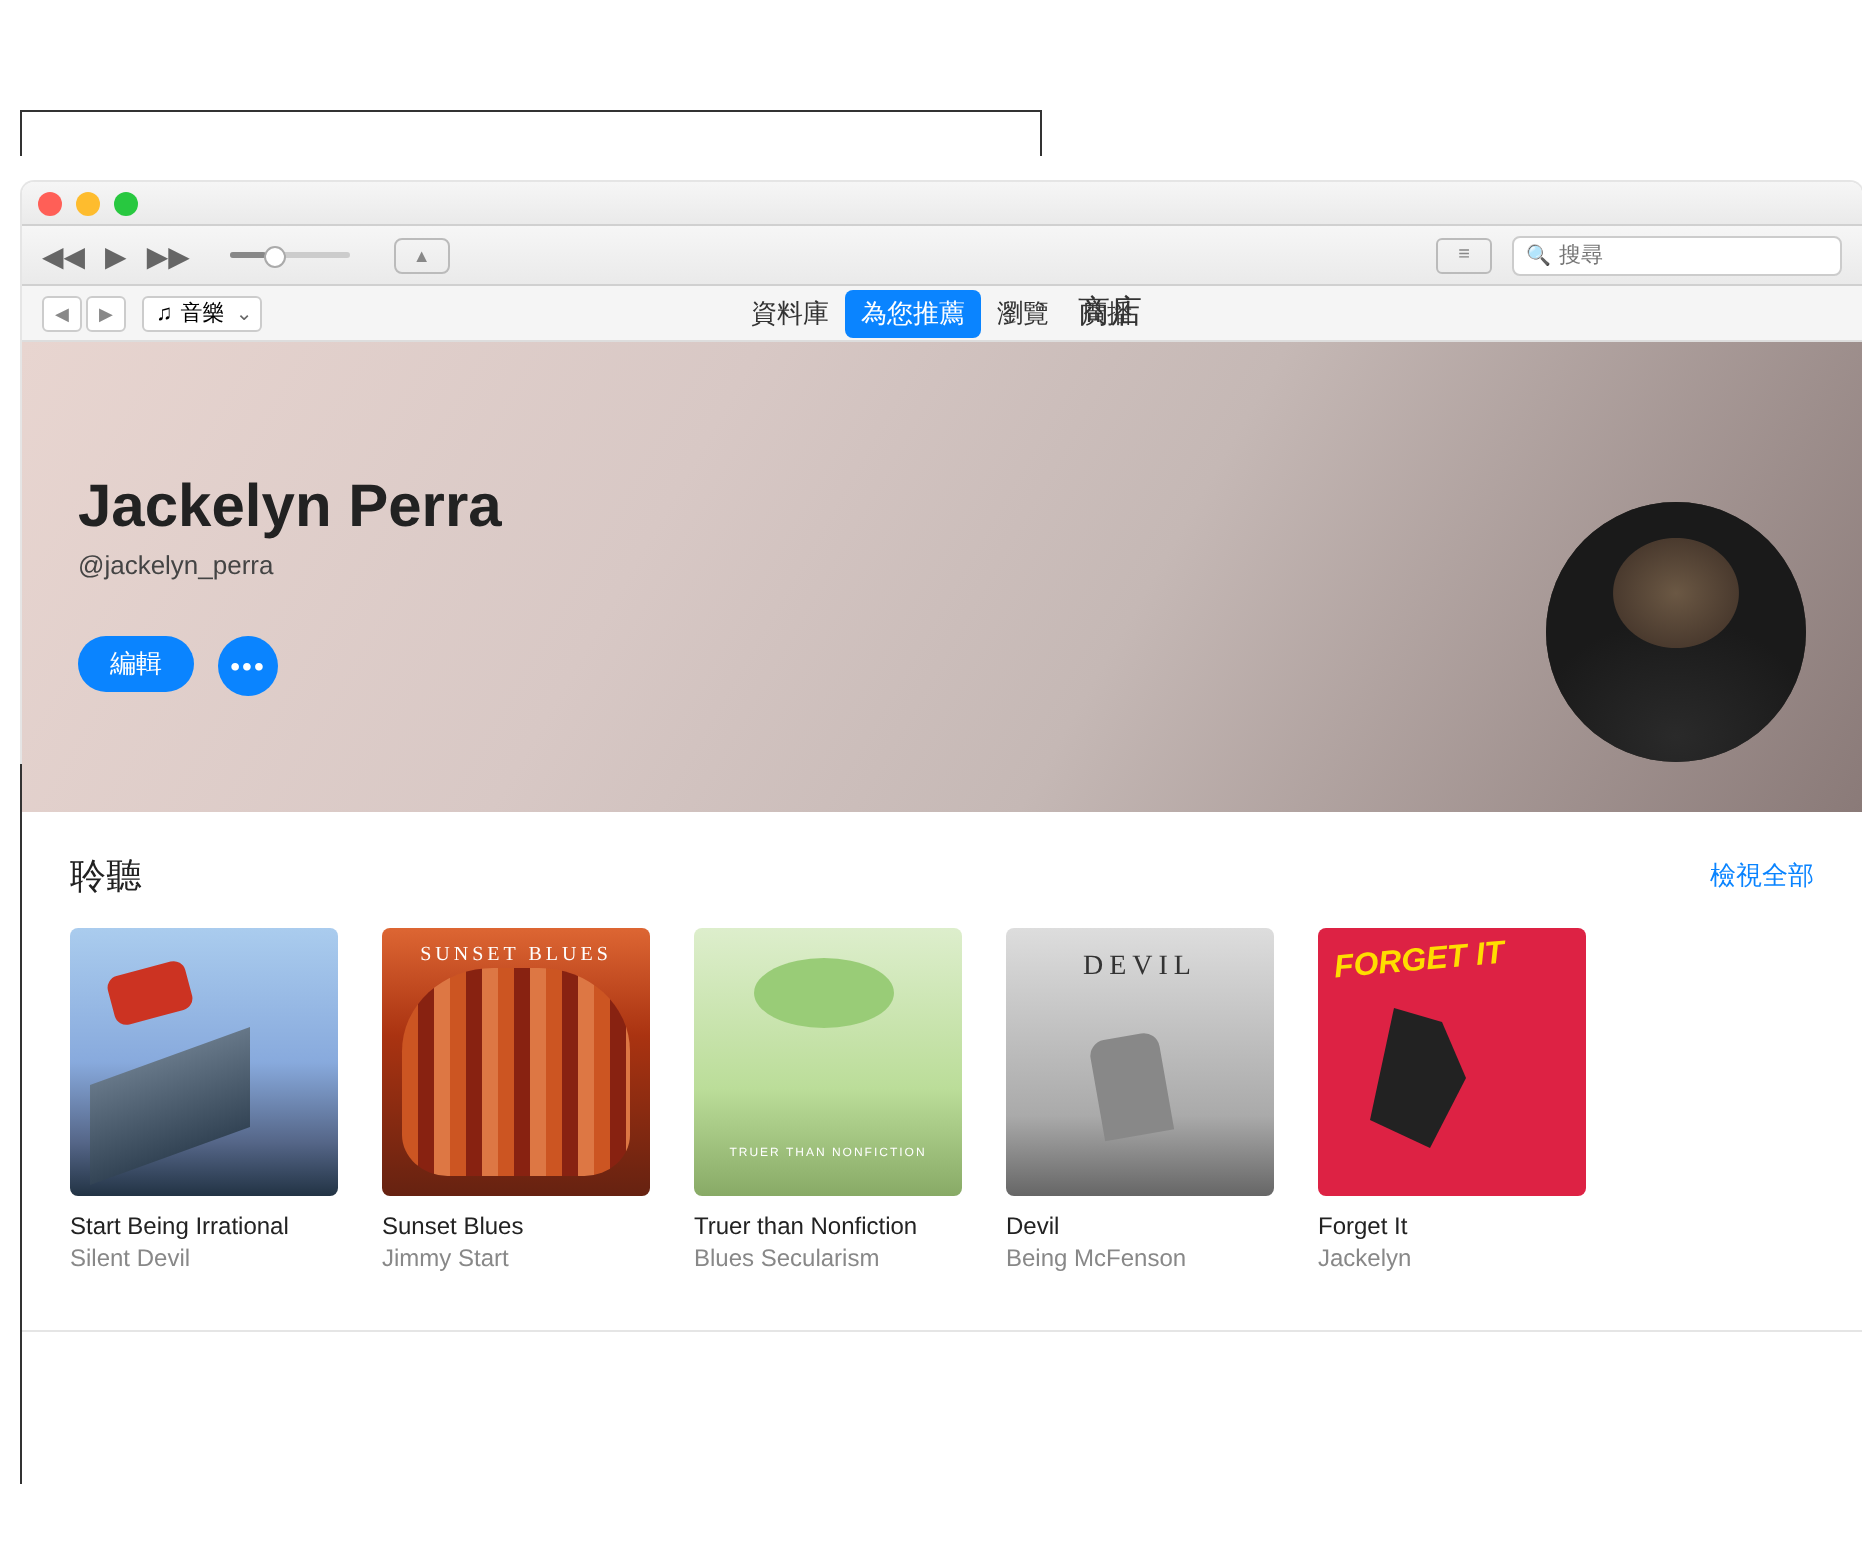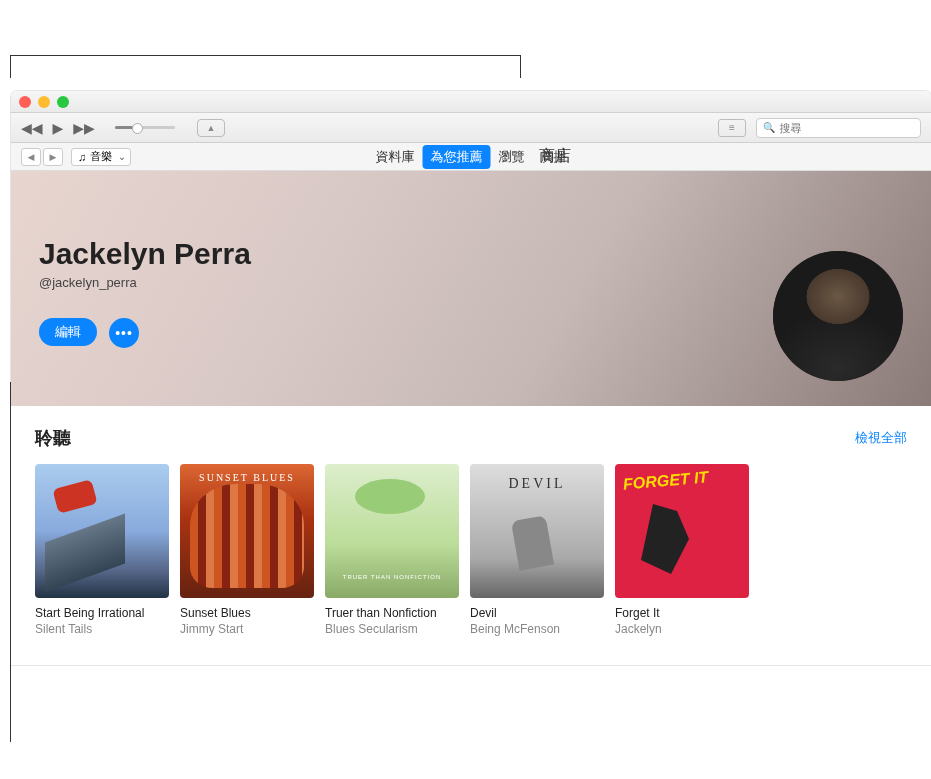--- a/index.html
+++ b/index.html
@@ -40,23 +40,23 @@
 .profile-header{height:235px;position:relative;background:linear-gradient(120deg,#e8d5d0 0%,#d8c8c5 35%,#c5b8b5 60%,#8a7a78 100%);padding:28px 28px 18px}
 .profile-name{font-size:30px;font-weight:700;color:#222;margin-top:38px}
 .profile-handle{font-size:13px;color:#444;margin-top:4px}
 .profile-actions{display:flex;gap:12px;margin-top:28px;align-items:flex-start}
 .edit-btn{background:#0a84ff;color:#fff;border:none;border-radius:14px;padding:5px 16px;font-size:13px;cursor:pointer}
 .more-btn{width:30px;height:30px;border-radius:50%;background:#0a84ff;color:#fff;display:flex;align-items:center;justify-content:center;font-size:14px;cursor:pointer;letter-spacing:1px}
 .avatar-large{position:absolute;right:28px;top:80px;width:130px;height:130px;border-radius:50%;background:linear-gradient(#3a3a3a,#1a1a1a);overflow:hidden;display:flex;align-items:center;justify-content:center}
 .avatar-person{width:100%;height:100%;background:radial-gradient(ellipse 40% 35% at 50% 35%,#6b5844 0%,#4a3a2e 60%,transparent 61%),radial-gradient(ellipse 55% 45% at 50% 90%,#2a2a2a 0%,#1a1a1a 100%),#3a3530}
 .content{padding:20px 24px}
 .section-head{display:flex;justify-content:space-between;align-items:center;margin-bottom:14px}
-.section-title{font-size:18px;font-weight:700;color:#222}
+.section-title{font-size:18px;font-weight:400;color:#222}
 .see-all{font-size:13px;color:#0a84ff;cursor:pointer}
-.album-row{display:flex;gap:11px;overflow:hidden}
+.album-row{display:flex;gap:22px;overflow:hidden}
 .album-card{width:134px;flex-shrink:0}
 .album-art{width:134px;height:134px;border-radius:4px;margin-bottom:8px;position:relative;overflow:hidden}
 .album-title{font-size:12px;color:#222;line-height:1.3}
 .album-artist{font-size:12px;color:#888;line-height:1.3}
 
 .art0{background:linear-gradient(#aaccee 0%,#88aadd 50%,#556688 80%,#223344 100%)}
 .art0::before{content:"";position:absolute;left:20px;top:20px;width:40px;height:25px;background:#cc3322;border-radius:6px;transform:rotate(-15deg)}
 .art0::after{content:"";position:absolute;left:10px;bottom:20px;width:80px;height:50px;background:linear-gradient(#667788,#334455);transform:skewY(-20deg)}
 .art1{background:linear-gradient(#dd6633,#aa3311 40%,#662211 100%)}
 .art1::before{content:"SUNSET BLUES";position:absolute;top:8px;left:0;right:0;text-align:center;color:#fff;font-size:10px;letter-spacing:2px;font-family:cursive}
@@ -137,21 +137,21 @@
 
   <div class="content">
     <div class="section-head">
       <div class="section-title">聆聽</div>
       <div class="see-all">檢視全部</div>
     </div>
     <div class="album-row">
       <div class="album-card">
         <div class="album-art art0"></div>
         <div class="album-title">Start Being Irrational</div>
-        <div class="album-artist">Silent Tails</div>
+        <div class="album-artist">Silent Devil</div>
       </div>
       <div class="album-card">
         <div class="album-art art1"></div>
         <div class="album-title">Sunset Blues</div>
         <div class="album-artist">Jimmy Start</div>
       </div>
       <div class="album-card">
         <div class="album-art art2"></div>
         <div class="album-title">Truer than Nonfiction</div>
         <div class="album-artist">Blues Secularism</div>

